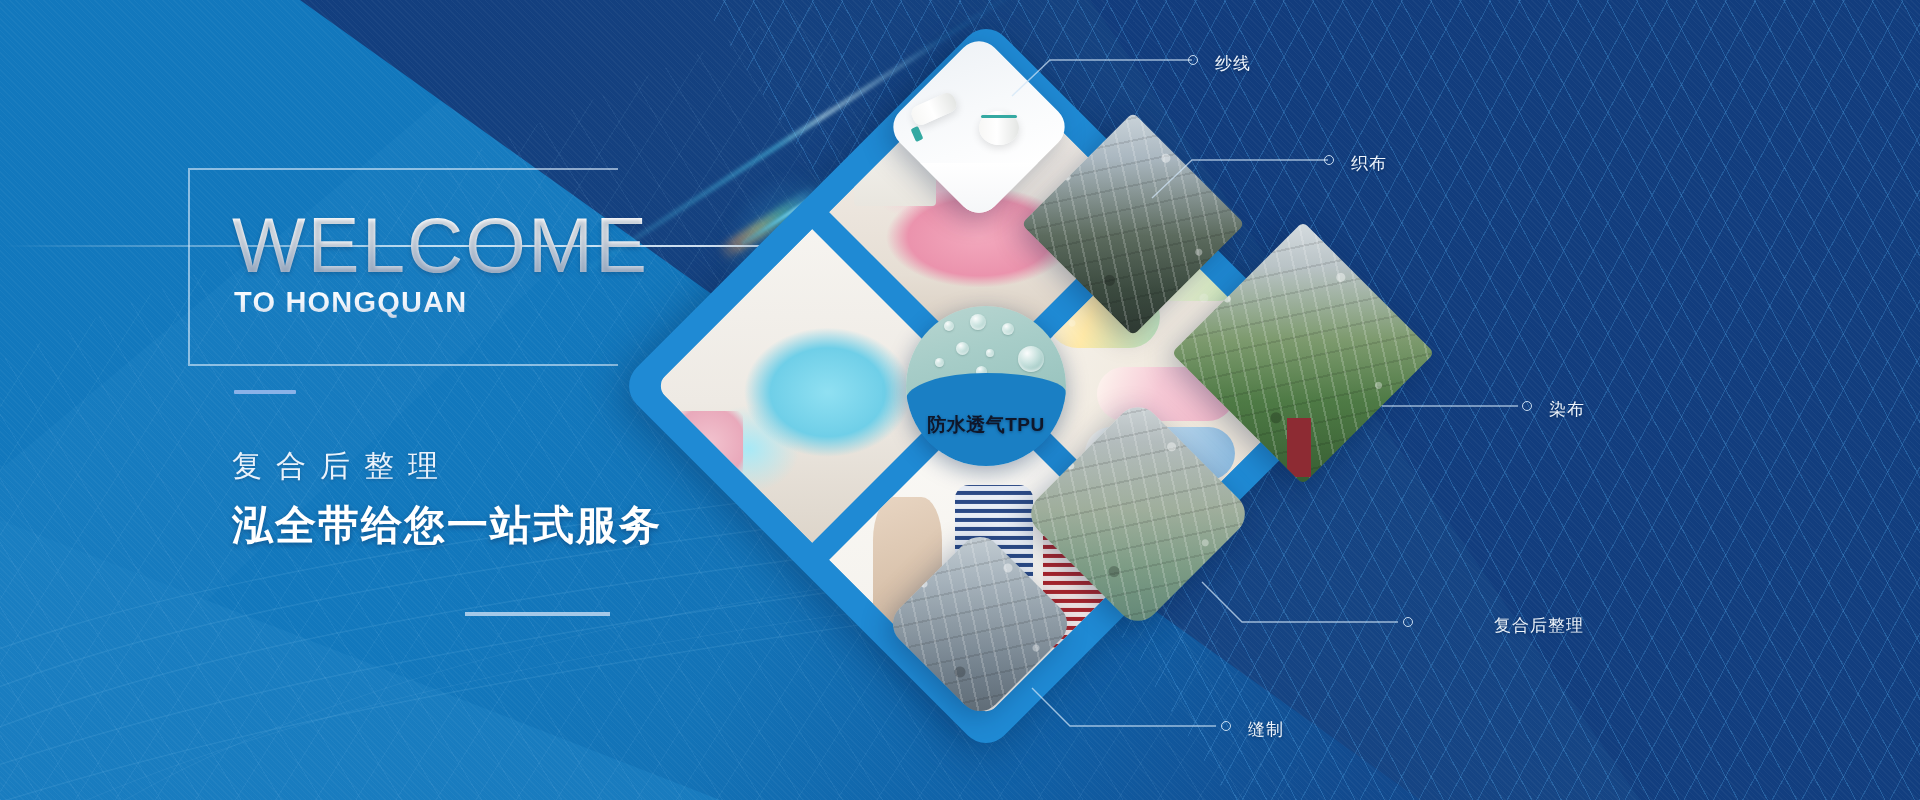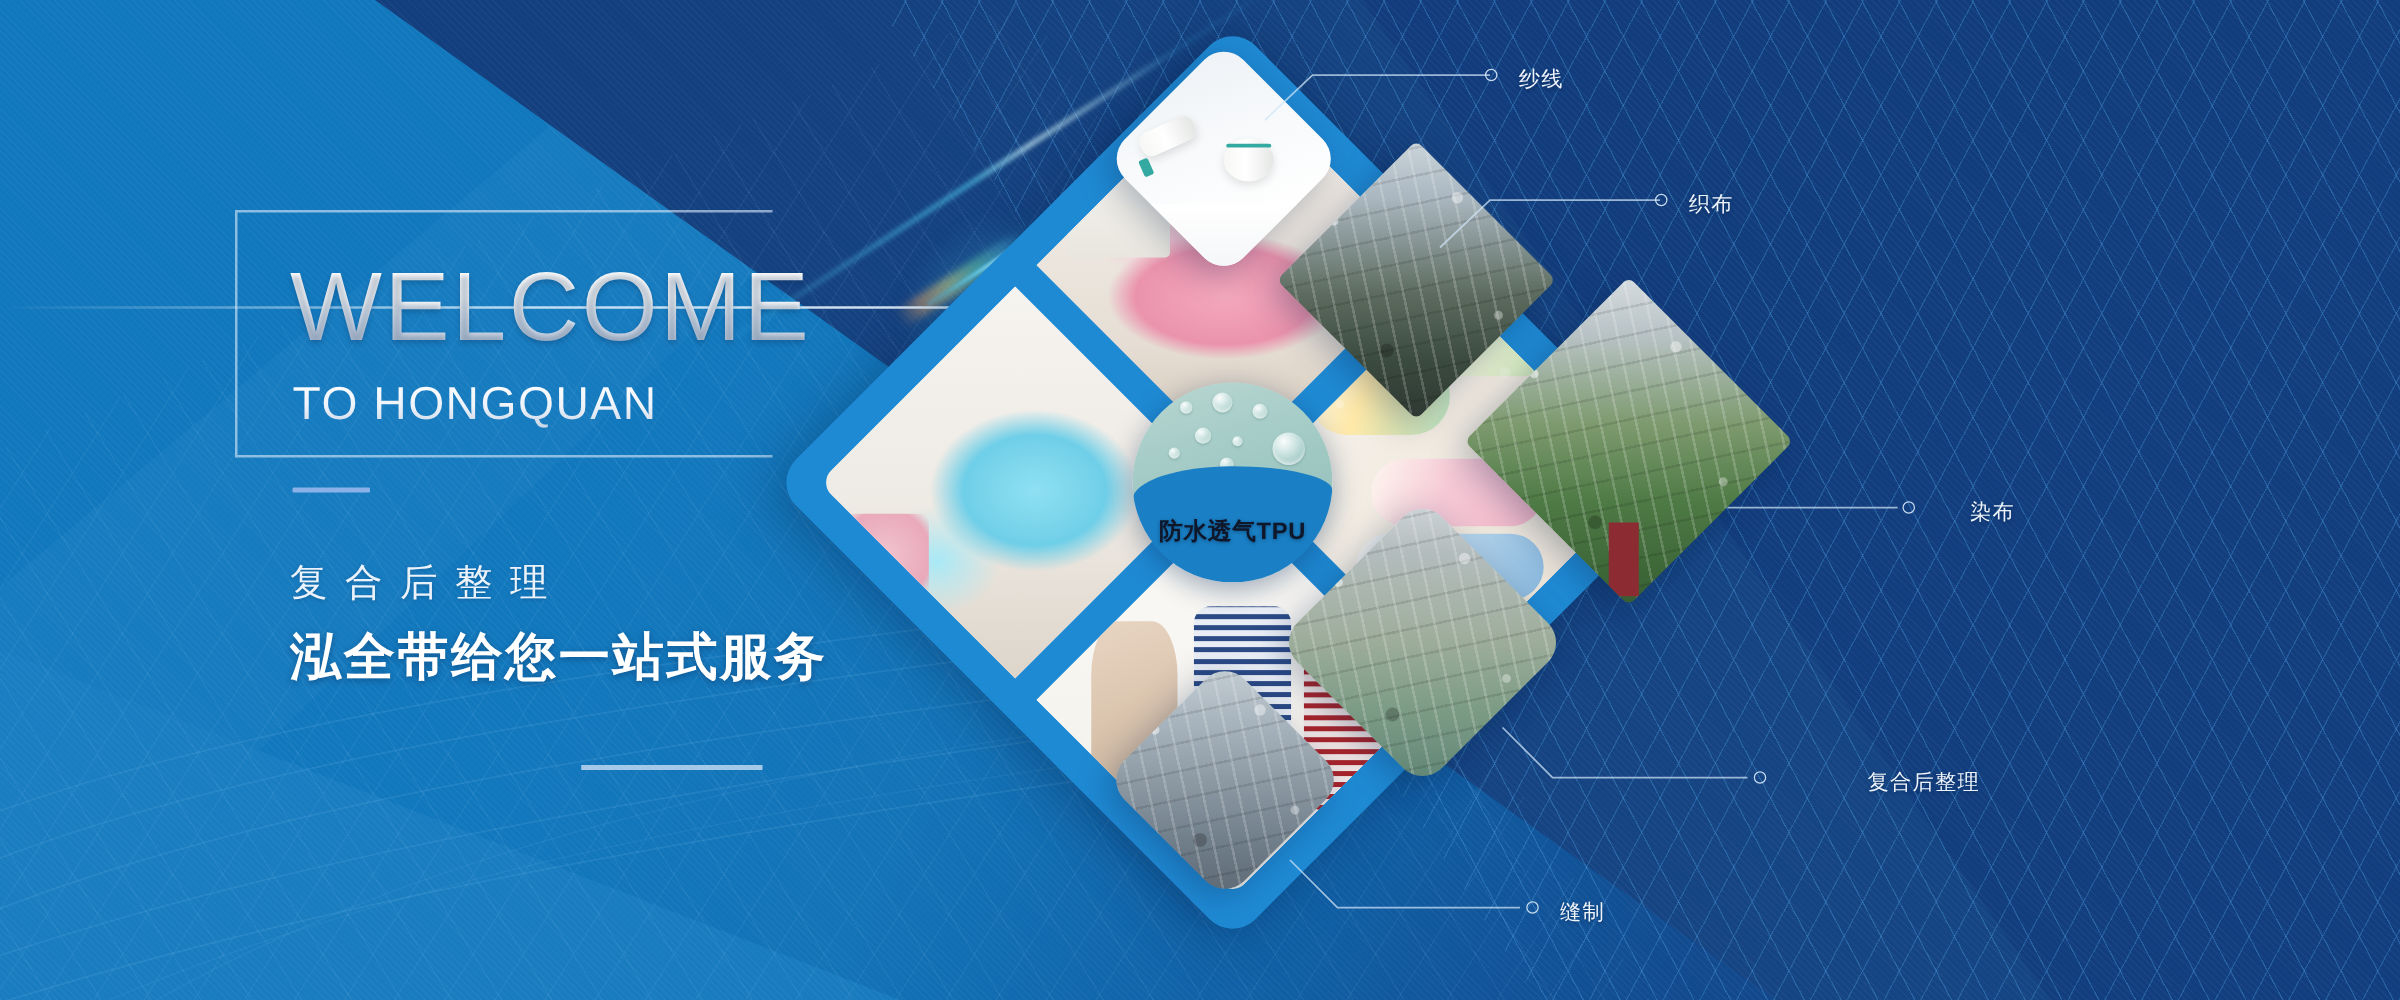--- a/index.html
+++ b/index.html
@@ -74,24 +74,24 @@
   
   .left-block{position:absolute;left:188px;top:168px;width:560px;}
   .bracket{position:absolute;left:0;top:0;width:430px;height:198px;
     border:2px solid rgba(214,232,248,.62);border-right:none;}
   .welcome{position:absolute;left:44px;top:36px;
     font-size:78px;line-height:82px;letter-spacing:2px;font-weight:400;
     background:linear-gradient(180deg,#ffffff 0%,#ffffff 42%,#dfe7f2 62%,#aebdd2 100%);
     -webkit-background-clip:text;background-clip:text;color:transparent;
     text-shadow:0 2px 4px rgba(8,40,80,.25);white-space:nowrap;}
   .sub-en{position:absolute;left:46px;top:118px;
-    font-size:37px;letter-spacing:1.2px;font-weight:400;
+    font-size:29px;letter-spacing:1.2px;font-weight:700;
     background:linear-gradient(180deg,#ffffff 0%,#eef3fa 55%,#c4d2e4 100%);
     -webkit-background-clip:text;background-clip:text;color:transparent;
-    white-space:nowrap;margin-top:16px;}
+    white-space:nowrap;}
   .divider{position:absolute;left:46px;top:222px;width:62px;height:4px;
     background:#8ab2e8;border-radius:1px;}
   .cn-1{position:absolute;left:44px;top:278px;
     font-size:30px;letter-spacing:14px;color:#eaf2fb;font-weight:400;white-space:nowrap;
     text-shadow:0 1px 3px rgba(10,45,90,.35);}
   .cn-2{position:absolute;left:44px;top:330px;
     font-size:41px;letter-spacing:2px;color:#ffffff;font-weight:700;white-space:nowrap;
     text-shadow:0 2px 5px rgba(8,40,85,.45);}
   .bottom-rule{position:absolute;left:465px;top:612px;width:145px;height:4px;
     background:rgba(190,215,240,.85);}
@@ -345,21 +345,21 @@
   <svg class="conn" style="left:1150px;top:130px;width:300px;height:80px;">
     <path d="M2 68 L42 30 L178 30" fill="none" stroke="rgba(208,228,246,.72)" stroke-width="1.4"></path>
   </svg>
   <div class="dot" style="left:1324px;top:155px;"></div>
   <div class="plabel" style="left:1351px;top:152px;">织布</div>
 
   <svg class="conn" style="left:1380px;top:390px;width:260px;height:40px;">
     <path d="M2 16 L138 16" fill="none" stroke="rgba(208,228,246,.72)" stroke-width="1.4"></path>
   </svg>
   <div class="dot" style="left:1522px;top:401px;"></div>
-  <div class="plabel" style="left:1549px;top:398px;margin-left:27px;">染布</div>
+  <div class="plabel" style="left:1549px;top:398px;">染布</div>
 
   <svg class="conn" style="left:1200px;top:560px;width:320px;height:90px;">
     <path d="M2 22 L42 62 L198 62" fill="none" stroke="rgba(208,228,246,.72)" stroke-width="1.4"></path>
   </svg>
   <div class="dot" style="left:1403px;top:617px;"></div>
   <div class="plabel" style="left:1494px;top:614px;">复合后整理</div>
 
   <svg class="conn" style="left:1030px;top:670px;width:300px;height:90px;">
     <path d="M2 18 L40 56 L186 56" fill="none" stroke="rgba(208,228,246,.72)" stroke-width="1.4"></path>
   </svg>

